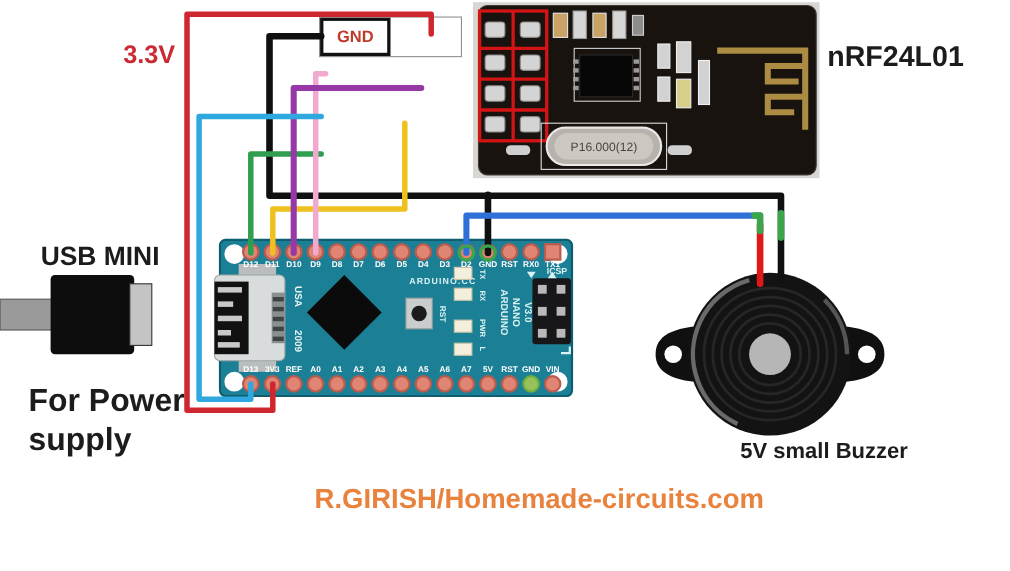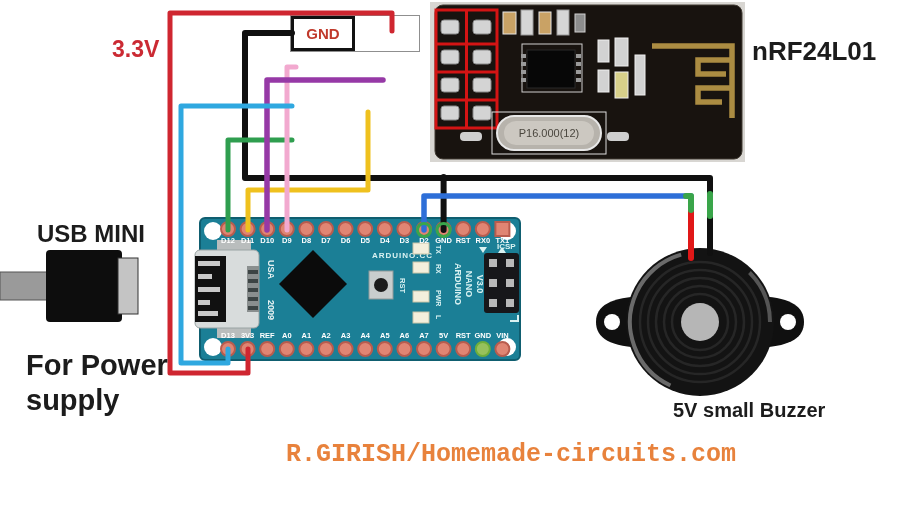--- a/index.html
+++ b/index.html
@@ -5,21 +5,21 @@
   html,body{margin:0;padding:0;background:#fff;}
   #canvas{position:relative;width:918px;height:467px;background:#ffffff;overflow:hidden;
           font-family:"Liberation Sans",sans-serif;}
   #wiresvg{position:absolute;left:0;top:0;z-index:2;}
   .lbl{position:absolute;z-index:3;font-weight:bold;color:#1c1c1c;white-space:nowrap;}
   #lbl-voltage{left:112px;top:36px;font-size:23px;color:#cb2a33;}
   #lbl-usb{left:37px;top:220px;font-size:24px;}
   #lbl-power{left:26px;top:348px;font-size:29px;line-height:35px;}
   #lbl-module{left:752px;top:34px;font-size:26px;line-height:34px;}
   #lbl-buzzer{left:629px;top:399px;font-size:20px;margin-left:44px;}
-  #lbl-watermark{left:286px;top:440px;font-size:25px;color:#e8823c;font-family:Liberation Mono, monospace;}
+  #lbl-watermark{left:286px;top:440px;font-size:25px;color:#e8823c;}
   
   #pin-table{position:absolute;left:290px;top:15px;z-index:1;display:grid;
              grid-template-columns:64px 64px;grid-auto-rows:35px;border:1px solid #8f8f8f;}
   #pin-table .cell{border:1px solid #8f8f8f;display:flex;align-items:center;justify-content:center;
              font-size:15px;font-weight:bold;color:#c0392b;background:#fff;}
   #pin-table .cell.hl{border:3px solid #111;}
   svg text{font-family:"Liberation Sans",sans-serif;}
 </style>
 </head>
 <body>

